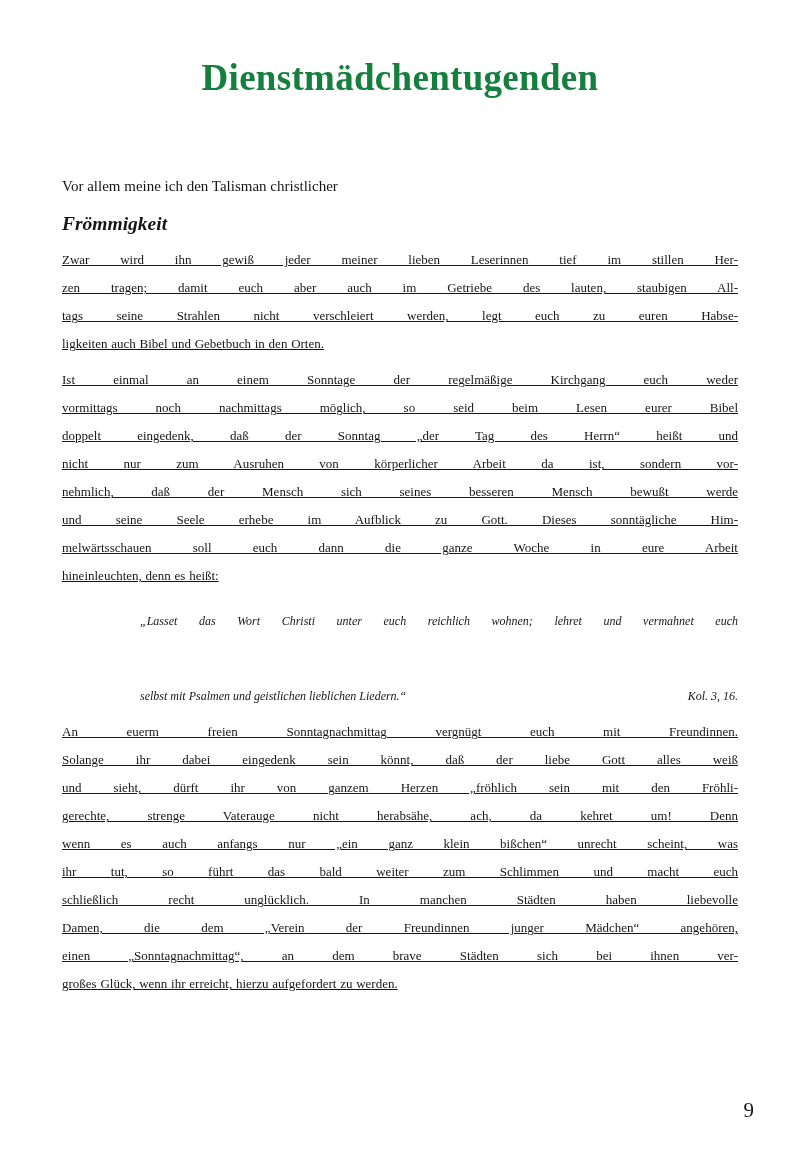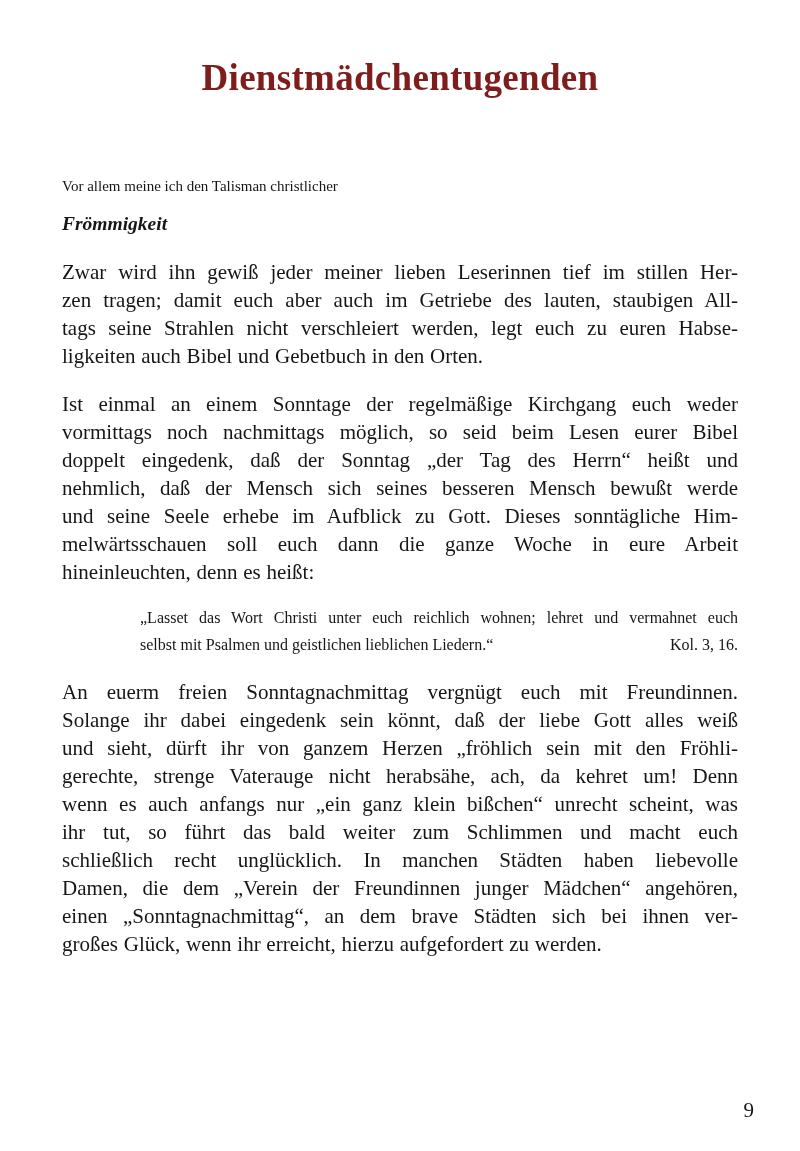--- a/index.html
+++ b/index.html
@@ -19,62 +19,65 @@
   .content {
     padding: 56px 62px 0 62px;
   }
   h1.title {
     margin: 0;
     text-align: center;
     font-size: 37px;
     font-weight: 700;
     letter-spacing: 0.3px;
     line-height: 1.2;
-    color: #7f1d1d;
+    color: #15803d;
   }
   p.intro {
     margin: 72px 0 0 0;
     font-size: 15px;
     line-height: 28px;
   }
   p.subheading {
     margin: 10px 0 0 0;
     text-align: left;
     font-style: italic;
     font-weight: 600;
     font-size: 19.5px;
     line-height: 28px;
   }
   .para {
-    margin-top: 20px;
-    font-size: 21px;
+    margin-top: 8px;
+    font-size: 13px;
     line-height: 28px;
     word-spacing: 0.5px;
+    text-decoration: underline;
   }
   .line {
     text-align: justify;
     text-align-last: justify;
     white-space: normal;
   }
   .line.last {
     text-align-last: left;
   }
   .quote {
     margin: 18px 0 0 78px;
-    font-size: 16px;
+    font-style: italic;
+    font-size: 12px;
     line-height: 27px;
   }
   .quote .line {
     text-align: justify;
     text-align-last: justify;
   }
   .quote-last {
     display: flex;
     justify-content: space-between;
     align-items: baseline;
+    margin-top: 48px;
   }
   .pagenum {
     position: absolute;
     right: 46px;
     bottom: 28px;
     font-size: 21px;
     color: #161616;
   }
 </style>
 </head>
@@ -93,20 +96,21 @@
         <div class="line">Zwar wird ihn gewiß jeder meiner lieben Leserinnen tief im stillen Her-</div>
         <div class="line">zen tragen; damit euch aber auch im Getriebe des lauten, staubigen All-</div>
         <div class="line">tags seine Strahlen nicht verschleiert werden, legt euch zu euren Habse-</div>
         <div class="line last">ligkeiten auch Bibel und Gebetbuch in den Orten.</div>
       </div>
 
     <div class="para">
         <div class="line">Ist einmal an einem Sonntage der regelmäßige Kirchgang euch weder</div>
         <div class="line">vormittags noch nachmittags möglich, so seid beim Lesen eurer Bibel</div>
         <div class="line">doppelt eingedenk, daß der Sonntag „der Tag des Herrn“ heißt und</div>
+        <div class="line">nicht nur zum Ausruhen von körperlicher Arbeit da ist, sondern vor-</div>
         <div class="line">nehmlich, daß der Mensch sich seines besseren Mensch bewußt werde</div>
         <div class="line">und seine Seele erhebe im Aufblick zu Gott. Dieses sonntägliche Him-</div>
         <div class="line">melwärtsschauen soll euch dann die ganze Woche in eure Arbeit</div>
         <div class="line last">hineinleuchten, denn es heißt:</div>
       </div>
 
     <div class="quote">
       <div class="line">„Lasset das Wort Christi unter euch reichlich wohnen; lehret und vermahnet euch</div>
       <div class="quote-last">
         <span>selbst mit Psalmen und geistlichen lieblichen Liedern.“</span>

